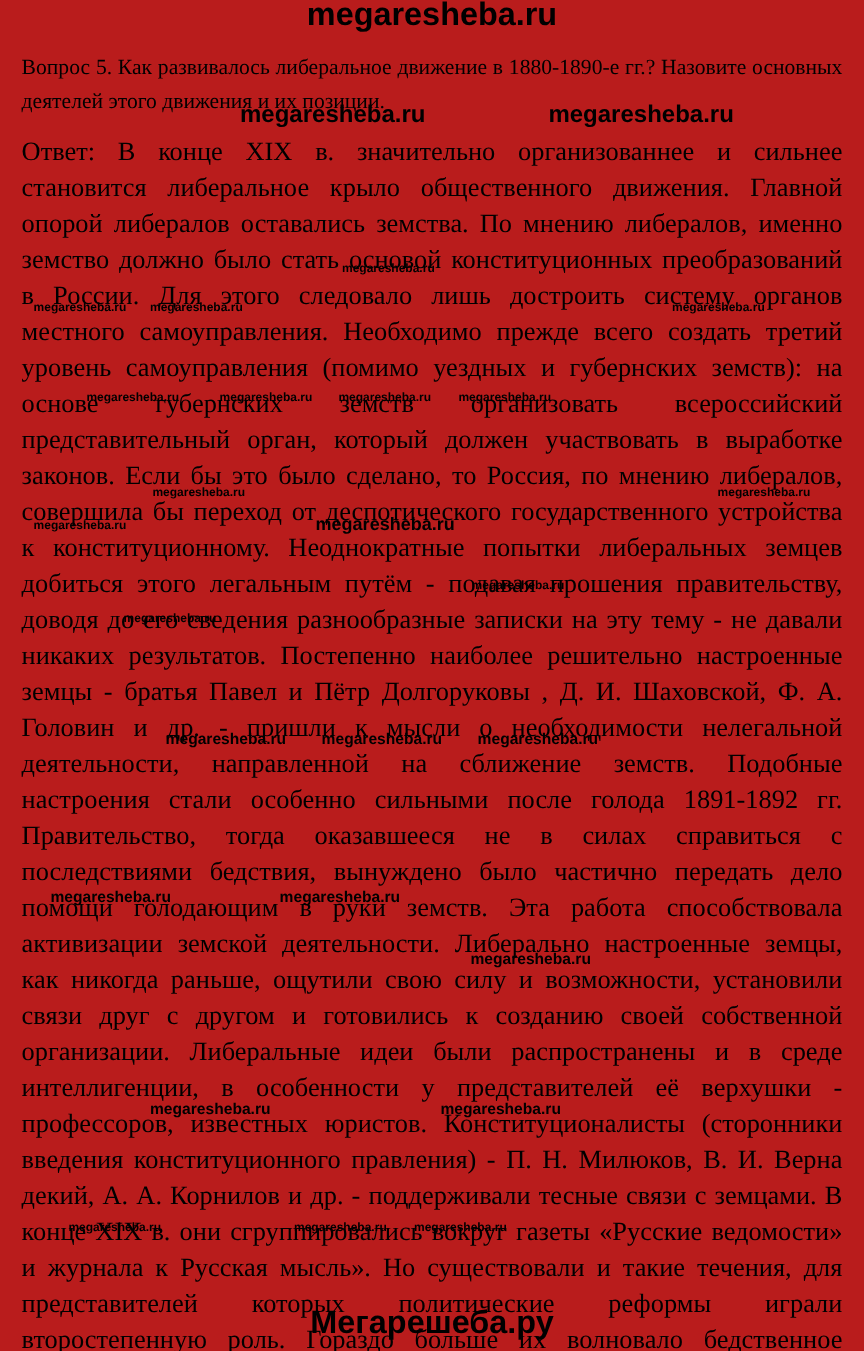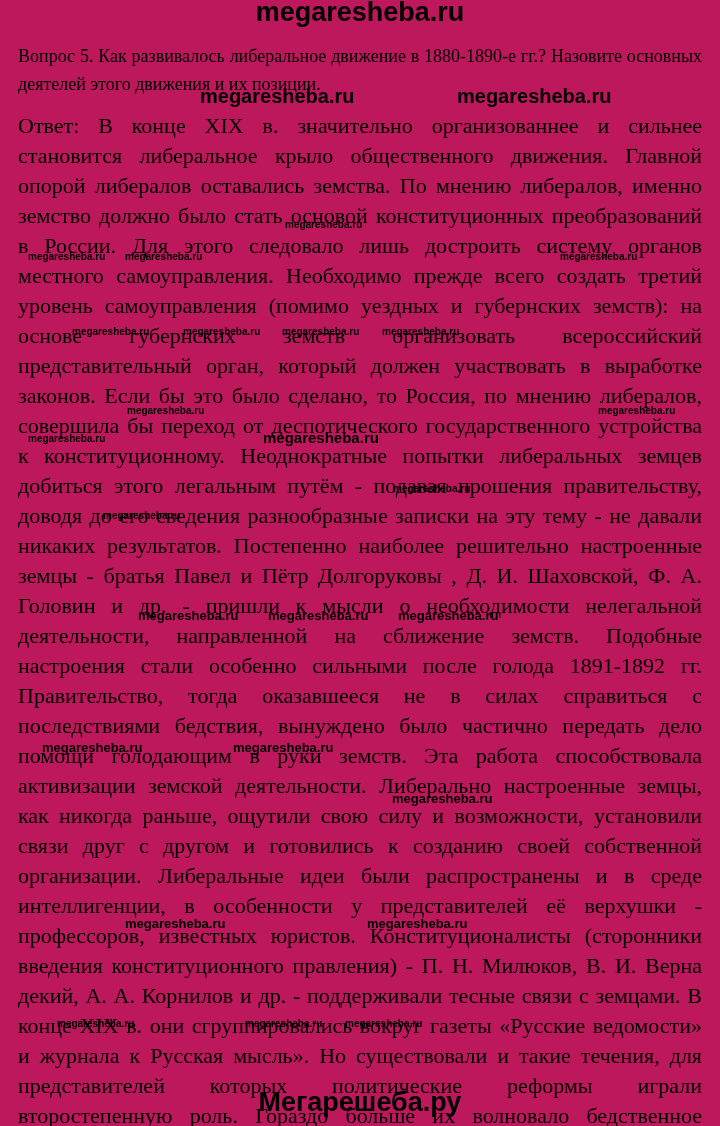--- a/index.html
+++ b/index.html
@@ -1,20 +1,20 @@
 <!DOCTYPE html>
 <html><head>
 <meta charset="utf-8">
 <style>
   html, body { margin: 0; padding: 0; background: #ffffff; }
   .page {
     position: relative;
     width: 720px;
     height: 1126px;
-    background: #be185d;
+    background: #b91c1c;
     color: #000000;
     overflow: hidden;
     font-family: "Liberation Serif", serif;
   }
   .site-header {
     position: absolute;
     top: -3px;
     left: 0;
     width: 100%;
     text-align: center;

